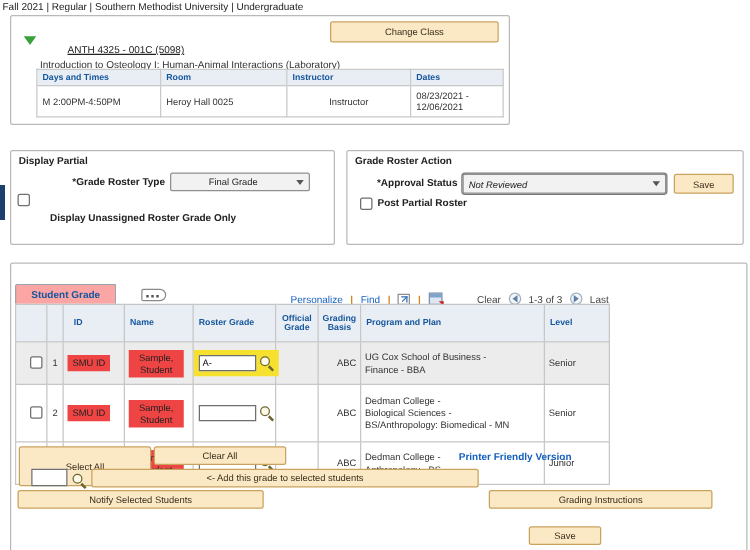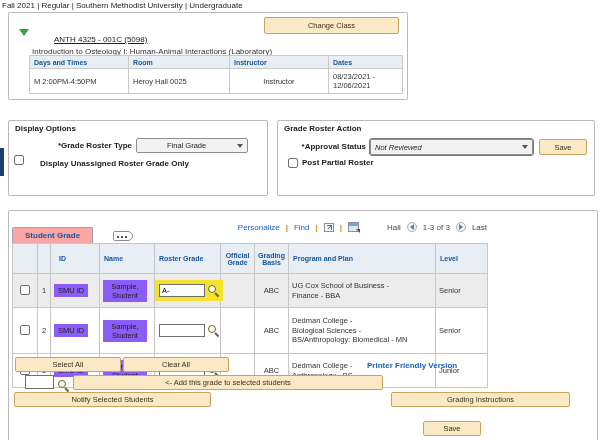--- a/index.html
+++ b/index.html
@@ -48,34 +48,34 @@
   .meet th { background:#e9eef4; color:#15569c; font-weight:bold; font-size:7px;
     text-align:left; padding:2px 4px; border:1px solid #c9c9c9; height:13px; }
   .meet td { border:1px solid #c9c9c9; padding:2px 4px; height:25px; vertical-align:middle; }
 
   .grid { position:absolute; left:3px; top:32px; width:475px; font-size:7.5px; }
   .grid th { background:#e9eef4; color:#15569c; font-weight:bold; font-size:7px;
     text-align:left; padding:2px 4px; border:1px solid #c6c6c6; height:30px; vertical-align:middle; }
   .grid th.ctr { text-align:center; padding:2px 1px; }
   .grid td { border:1px solid #c6c6c6; padding:2px 3px; vertical-align:middle; }
   .grid tr.shade td { background:#ececec; }
-  .c-cb, .c-gb { text-align:center; }
+  .c-cb, .c-gb { text-align:right; }
   .c-num { text-align:center; color:#333; }
   .c-pp { white-space:pre-line; line-height:1.25; }
 
-  .chip { display:inline-block; background:#8b5cf6; padding:2px 4px; font-size:7.5px; color:#222; }
+  .chip { display:inline-block; background:#ef4444; padding:2px 4px; font-size:7.5px; color:#222; }
   .chip-name { width:44px; text-align:center; white-space:pre-line; line-height:1.2; }
 
   .rgwrap { display:inline-flex; align-items:center; gap:3px; padding:4px 4px; }
   .rgwrap.hl { background:#f6e12e; }
   .rg-input { width:46px; height:13px; border:1px solid #6e6e6e; background:#fff;
     font-size:7.5px; padding:0 2px; font-family:"Liberation Sans", sans-serif; }
 
   
-  .toolbar { position:absolute; left:0; top:11px; width:478px; display:flex;
+  .toolbar { position:absolute; left:0; top:23px; width:478px; display:flex;
     justify-content:flex-end; align-items:center; gap:6px; font-size:8px; }
   .sep { color:#d18719; font-weight:bold; }
   .tb-gap { width:16px; }
   .pgtxt { color:#444; }
   .pgc { display:inline-flex; align-items:center; justify-content:center; width:10px; height:10px;
     border-radius:50%; border:1px solid #9fb0c0; background:#f3f5f7; cursor:pointer; }
   .pgc.left::before { content:""; width:0; height:0; border-top:3px solid transparent;
     border-bottom:3px solid transparent; border-right:4px solid #5b7fa6; }
   .pgc.right::before { content:""; width:0; height:0; border-top:3px solid transparent;
     border-bottom:3px solid transparent; border-left:4px solid #5b7fa6; }
@@ -139,27 +139,27 @@
       <td>M 2:00PM-4:50PM</td>
       <td>Heroy Hall 0025</td>
       <td style="text-align:center;">Instructor</td>
       <td>08/23/2021 - 12/06/2021</td>
     </tr>
   </tbody>
     </table>
 </div>
 
 <div class="box" style="left:8px; top:120px; width:260px; height:76px;">
-  <div class="box-title">Display Options</div>
+  <div class="box-title">Display Partial</div>
   <div class="abs lbl" style="left:0; top:20px; width:123px; text-align:right;">*Grade Roster Type</div>
   <div class="sel" style="left:127px; top:17px; width:112px; height:15px;padding-left:30px;">
     <span>Final Grade</span>
   </div>
   <span class="cb abs" style="left:5px; top:34px;"></span>
-  <div class="abs lbl" style="left:19px; top:38px;padding-left:12px;">Display Unassigned Roster Grade Only</div>
+  <div class="abs lbl" style="left:19px; top:49px;padding-left:12px;">Display Unassigned Roster Grade Only</div>
 </div>
 
 <div class="box" style="left:277px; top:120px; width:318px; height:76px;">
   <div class="box-title">Grade Roster Action</div>
   <div class="abs lbl" style="left:0; top:21px; width:88px; text-align:right;">*Approval Status</div>
   <div class="sel focus" style="left:92px; top:18px; width:163px; height:16px;">
     <span>Not Reviewed</span>
   </div>
   <div class="btn" style="left:261px; top:18px; width:48px; height:16px;">Save</div>
   <span class="cb abs" style="left:10px; top:37px;"></span>
@@ -171,21 +171,21 @@
   
   <div class="toolbar">
     <a class="lnk">Personalize</a>
     <span class="sep">|</span>
     <a class="lnk">Find</a>
     <span class="sep">|</span>
     <span class="winicon"></span>
     <span class="sep">|</span>
     <span class="dlicon"></span>
     <span class="tb-gap"></span>
-    <span class="pgtxt">Hall</span>
+    <span class="pgtxt">Clear</span>
     <span class="pgc left"></span>
     <span class="pgtxt">1-3 of 3</span>
     <span class="pgc right"></span>
     <span class="pgtxt">Last</span>
   </div>
 
   
   <div class="tab">
     <span>Student Grade</span>
   </div>
@@ -262,21 +262,21 @@
       <td></td>
       <td class="c-gb">ABC</td>
       <td class="c-pp">Dedman College -
 Anthropology - BS</td>
       <td>Junior</td>
     </tr>
   </tbody>
     </table>
 
   
-  <div class="btn" style="left:6px; top:146px; width:106px; height:15px;">Select All</div>
+  <div class="btn" style="left:6px; top:146px; width:106px; height:32px;">Select All</div>
   <div class="btn" style="left:114px; top:146px; width:106px; height:15px;">Clear All</div>
   <a class="lnk abs" style="left:358px; top:150px; font-size:8px; font-weight:bold;">Printer Friendly Version</a>
 
   <input class="small-input" style="left: 16px; top: 164px; width: 29px;" value="">
   <span class="mag abs" style="left:49px; top:166px;"></span>
   <div class="btn" style="left:64px; top:164px; width:310px; height:15px;">&lt;- Add this grade to selected students</div>
 
   <div class="btn" style="left:5px; top:181px; width:197px; height:15px;">Notify Selected Students</div>
   <div class="btn" style="left:382px; top:181px; width:179px; height:15px;">Grading Instructions</div>
 

